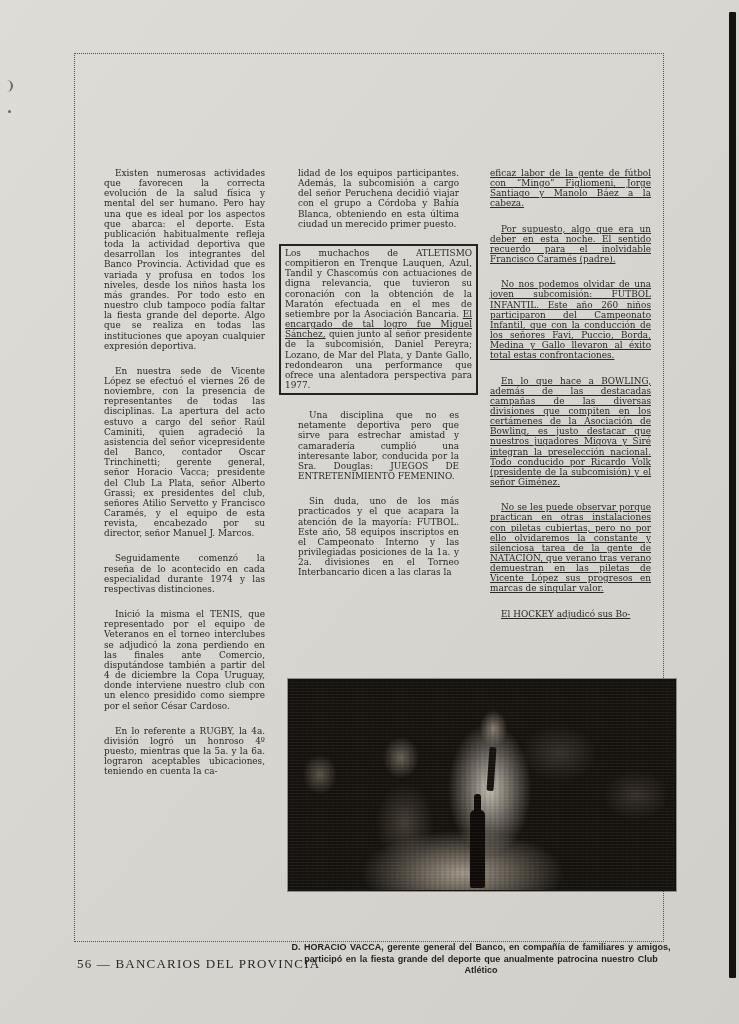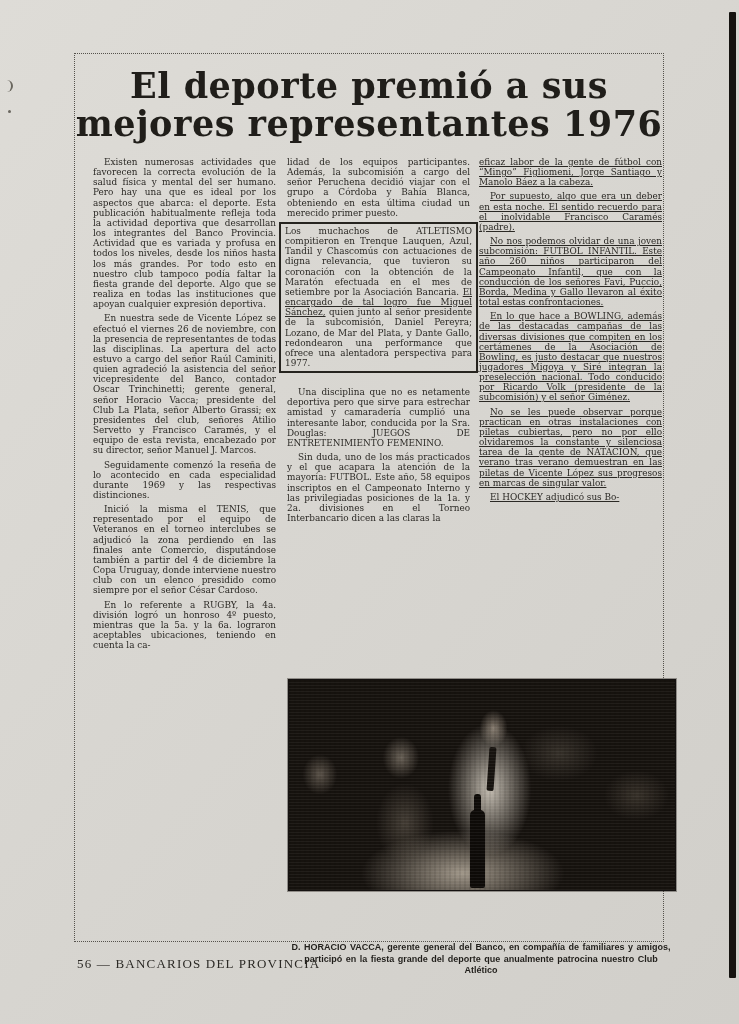--- a/index.html
+++ b/index.html
@@ -20,21 +20,21 @@
     font-family:"DejaVu Serif", serif;
   }
   .col{
     position:absolute;top:99px;width:191px;
     font-size:8.9px;line-height:10.15px;text-align:justify;
     color:#2b2925;
   }
   .col1{left:14px;}
   .col2{left:208px;}
   .col3{left:400px;text-decoration:underline;}
-  .col p{margin:4px;text-indent:11px;}
+  .col p{margin:15px;text-indent:11px;}
   .col p.cont{text-indent:0;}
   .atl-box{
     border:2px solid #26241f;
     margin:3px -4px 14px -4px;
     padding:2px 4px 3px 4px;
     text-align:justify;
   }
   .atl-box .u{text-decoration:underline;}
   .photo{
     position:absolute;left:213px;top:625px;width:386px;height:210px;
@@ -94,29 +94,25 @@
   }
 </style>
 </head>
 <body>
 
 <div class="speck-1"></div>
 <div class="speck-2"></div>
 
 <div class="frame">
 
-  <div class="title">
-    <div>El deporte premió a sus</div>
-    <div>mejores representantes 1976</div>
-  </div>
 
   <div class="col col1">
     <p>Existen numerosas actividades que favorecen la correcta evolución de la salud física y mental del ser humano. Pero hay una que es ideal por los aspectos que abarca: el deporte. Esta publicación habitualmente refleja toda la actividad deportiva que desarrollan los integrantes del Banco Provincia. Actividad que es variada y profusa en todos los niveles, desde los niños hasta los más grandes. Por todo esto en nuestro club tampoco podía faltar la fiesta grande del deporte. Algo que se realiza en todas las instituciones que apoyan cualquier expresión deportiva.</p>
     <p>En nuestra sede de Vicente López se efectuó el viernes 26 de noviembre, con la presencia de representantes de todas las disciplinas. La apertura del acto estuvo a cargo del señor Raúl Caminiti, quien agradeció la asistencia del señor vicepresidente del Banco, contador Oscar Trinchinetti; gerente general, señor Horacio Vacca; presidente del Club La Plata, señor Alberto Grassi; ex presidentes del club, señores Atilio Servetto y Francisco Caramés, y el equipo de esta revista, encabezado por su director, señor Manuel J. Marcos.</p>
-    <p>Seguidamente comenzó la reseña de lo acontecido en cada especialidad durante 1969 y las respectivas distinciones.</p>
+    <p>Seguidamente comenzó la reseña de lo acontecido en cada especialidad durante 1974 y las respectivas distinciones.</p>
     <p>Inició la misma el TENIS, que representado por el equipo de Veteranos en el torneo interclubes se adjudicó la zona perdiendo en las finales ante Comercio, disputándose también a partir del 4 de diciembre la Copa Uruguay, donde interviene nuestro club con un elenco presidido como siempre por el señor César Cardoso.</p>
     <p>En lo referente a RUGBY, la 4a. división logró un honroso 4º puesto, mientras que la 5a. y la 6a. lograron aceptables ubicaciones, teniendo en cuenta la ca-</p>
   </div>
 
   <div class="col col2">
     <p class="cont">lidad de los equipos participantes. Además, la subcomisión a cargo del señor Peruchena decidió viajar con el grupo a Córdoba y Bahía Blanca, obteniendo en esta última ciudad un merecido primer puesto.</p>
     <div class="atl-box"><span>Los muchachos de ATLETISMO compitieron en Trenque Lauquen, Azul, Tandil y Chascomús con actuaciones de digna relevancia, que tuvieron su coronación con la obtención de la Maratón efectuada en el mes de setiembre por la Asociación Bancaria. </span><span class="u">El encargado de tal logro fue Miguel Sánchez,</span><span> quien junto al señor presidente de la subcomisión, Daniel Pereyra; Lozano, de Mar del Plata, y Dante Gallo, redondearon una performance que ofrece una alentadora perspectiva para 1977.</span></div>
     <p>Una disciplina que no es netamente deportiva pero que sirve para estrechar amistad y camaradería cumplió una interesante labor, conducida por la Sra. Douglas: JUEGOS DE ENTRETENIMIENTO FEMENINO.</p>
     <p>Sin duda, uno de los más practicados y el que acapara la atención de la mayoría: FUTBOL. Este año, 58 equipos inscriptos en el Campeonato Interno y las privilegiadas posiciones de la 1a. y 2a. divisiones en el Torneo Interbancario dicen a las claras la</p>
   </div>

